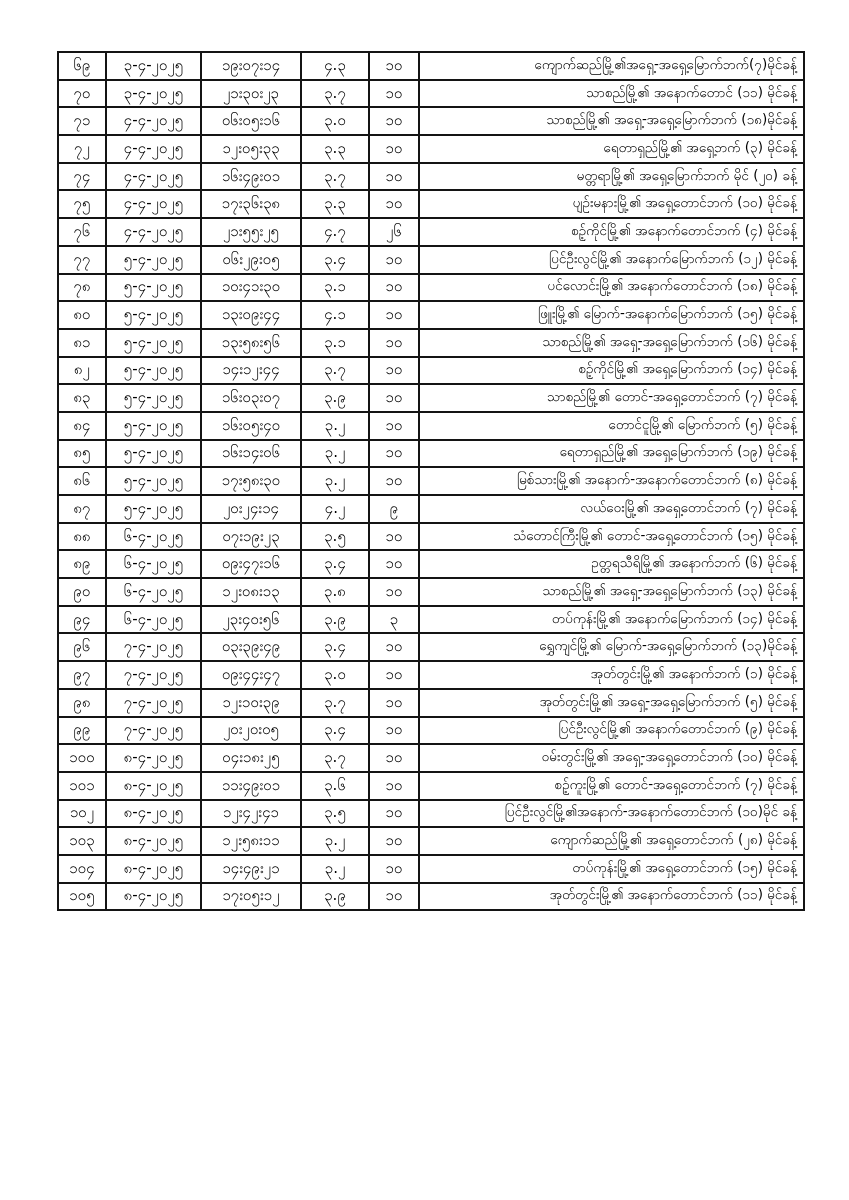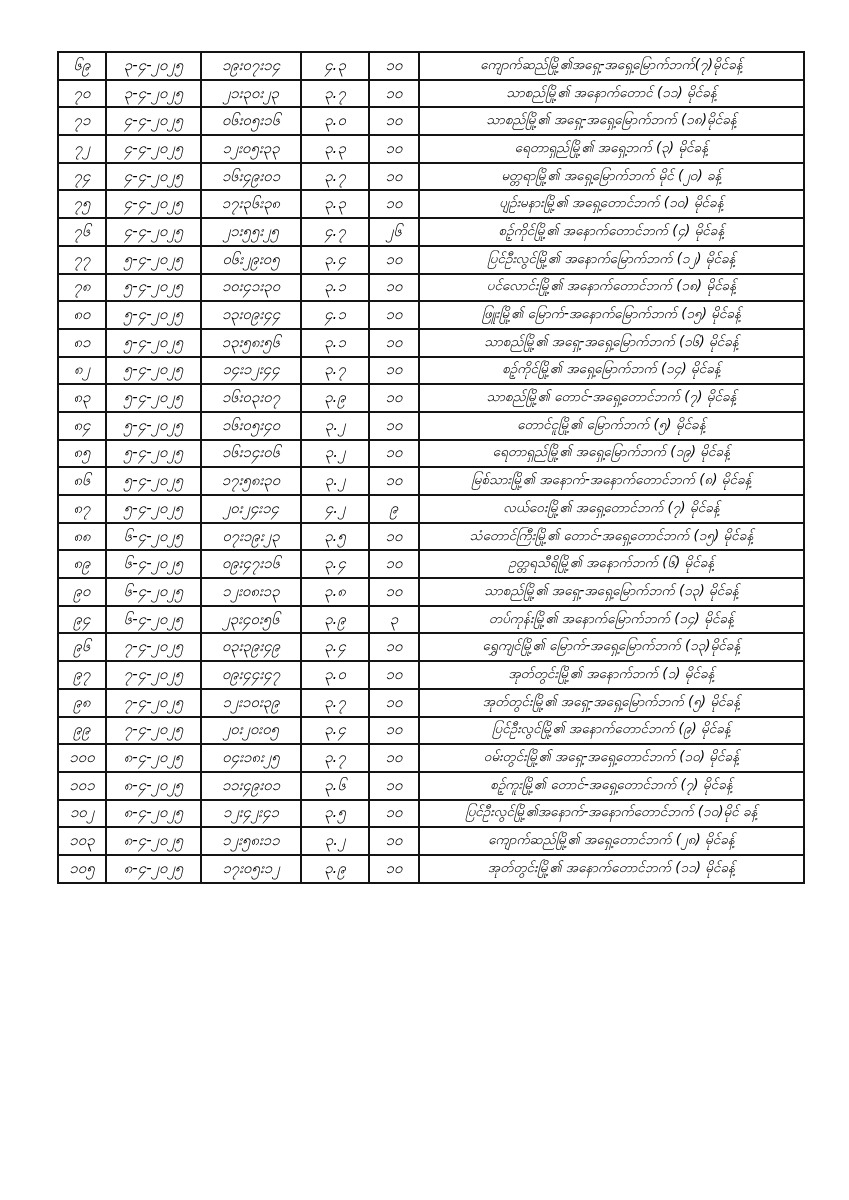--- a/index.html
+++ b/index.html
@@ -7,21 +7,20 @@
     padding: 0;
     background: #ffffff;
     font-family: "DejaVu Sans", sans-serif;
   }
   .page {
     position: relative;
     width: 849px;
     height: 1200px;
     background: #ffffff;
     overflow: hidden;
-    font-style: italic;
   }
   table.quake-table {
     position: absolute;
     left: 57px;
     top: 51px;
     width: 746px;
     border-collapse: collapse;
     table-layout: fixed;
   }
   table.quake-table td {
@@ -29,21 +28,21 @@
     height: 25.7px;
     padding: 0 2px;
     color: #000000;
     font-size: 15px;
     text-align: center;
     vertical-align: middle;
     white-space: nowrap;
     overflow: hidden;
   }
   table.quake-table td.c-loc {
-    text-align: center;
+    text-align: right;
     padding: 0 6px;
     font-size: 13.5px;
   }
   col.c1 { width: 48px; }
   col.c2 { width: 95px; }
   col.c3 { width: 100px; }
   col.c4 { width: 68px; }
   col.c5 { width: 50px; }
   col.c6 { width: 385px; }
 </style>
@@ -322,20 +321,28 @@
 
         <tr>
           <td class="c-no">၁၀၃</td>
           <td class="c-date">၈-၄-၂၀၂၅</td>
           <td class="c-time">၁၂း၅၈း၁၁</td>
           <td class="c-mag">၃.၂</td>
           <td class="c-dep">၁၀</td>
           <td class="c-loc">ကျောက်ဆည်မြို့၏ အရှေ့တောင်ဘက် (၂၈) မိုင်ခန့်</td>
         </tr>
 
+        <tr>
+          <td class="c-no">၁၀၄</td>
+          <td class="c-date">၈-၄-၂၀၂၅</td>
+          <td class="c-time">၁၄း၄၉း၂၁</td>
+          <td class="c-mag">၃.၂</td>
+          <td class="c-dep">၁၀</td>
+          <td class="c-loc">တပ်ကုန်းမြို့၏ အရှေ့တောင်ဘက် (၁၅) မိုင်ခန့်</td>
+        </tr>
 
         <tr>
           <td class="c-no">၁၀၅</td>
           <td class="c-date">၈-၄-၂၀၂၅</td>
           <td class="c-time">၁၇း၀၅း၁၂</td>
           <td class="c-mag">၃.၉</td>
           <td class="c-dep">၁၀</td>
           <td class="c-loc">အုတ်တွင်းမြို့၏ အနောက်တောင်ဘက် (၁၁) မိုင်ခန့်</td>
         </tr>
       </tbody>

